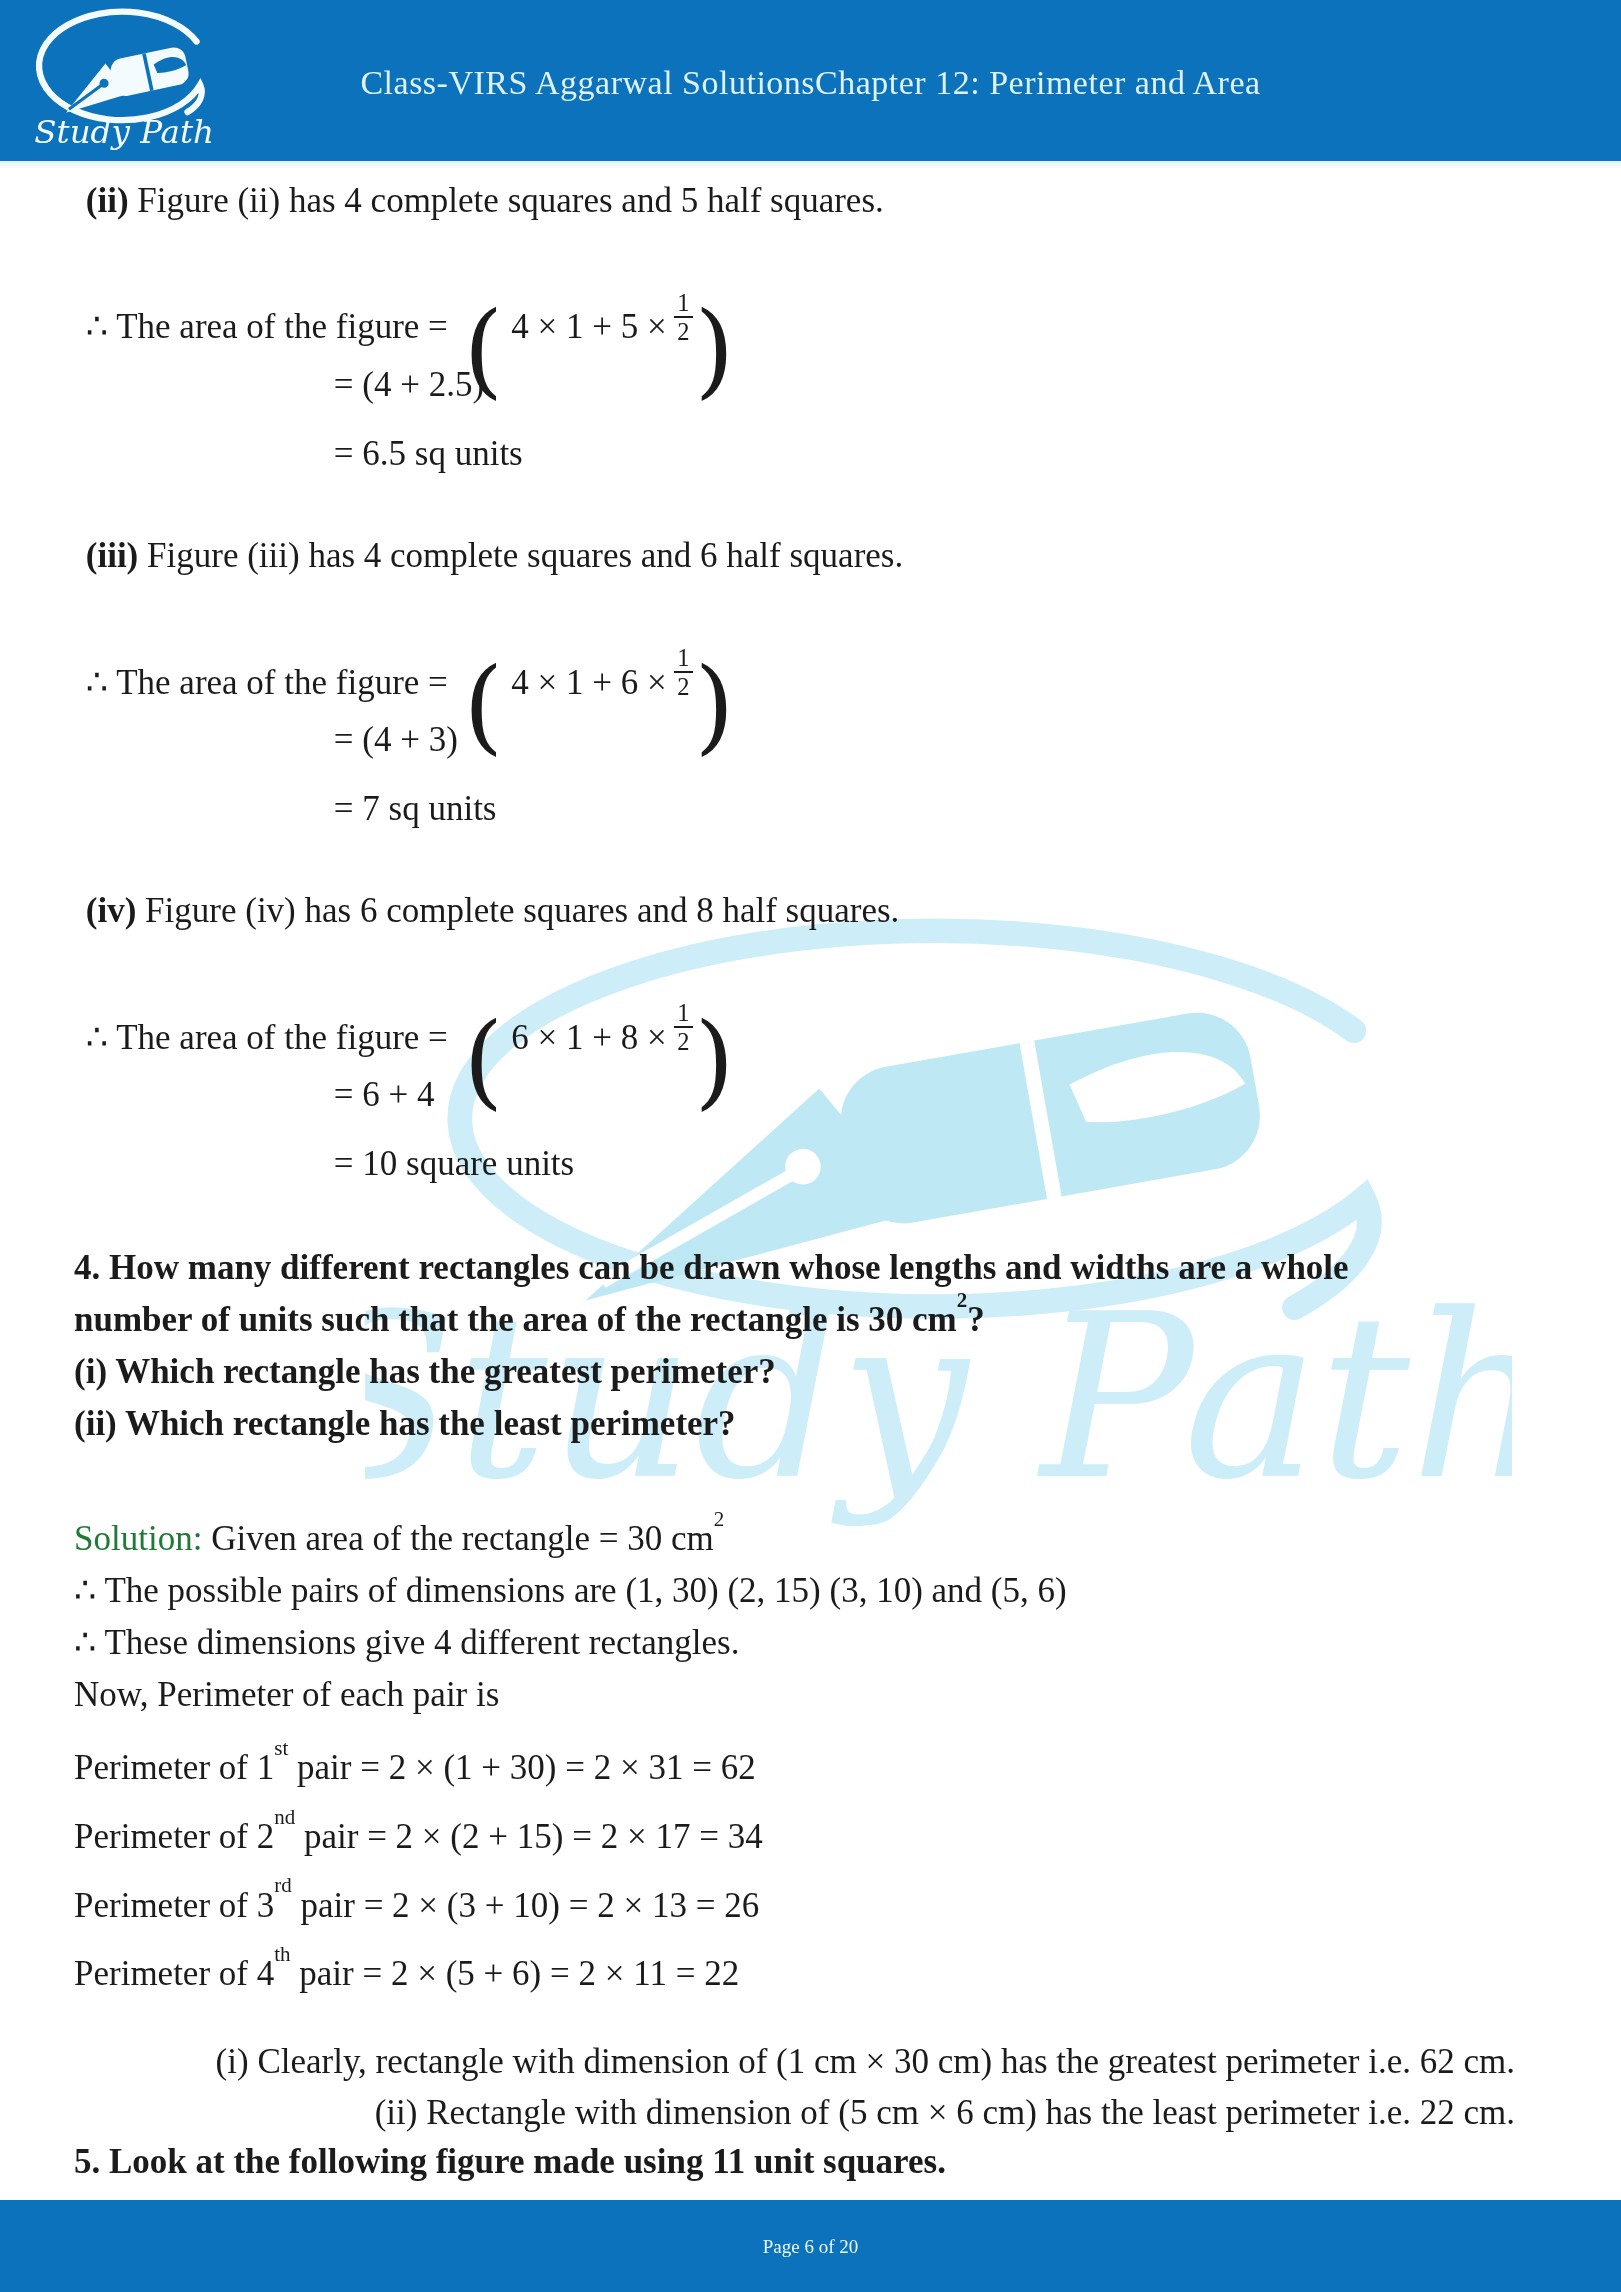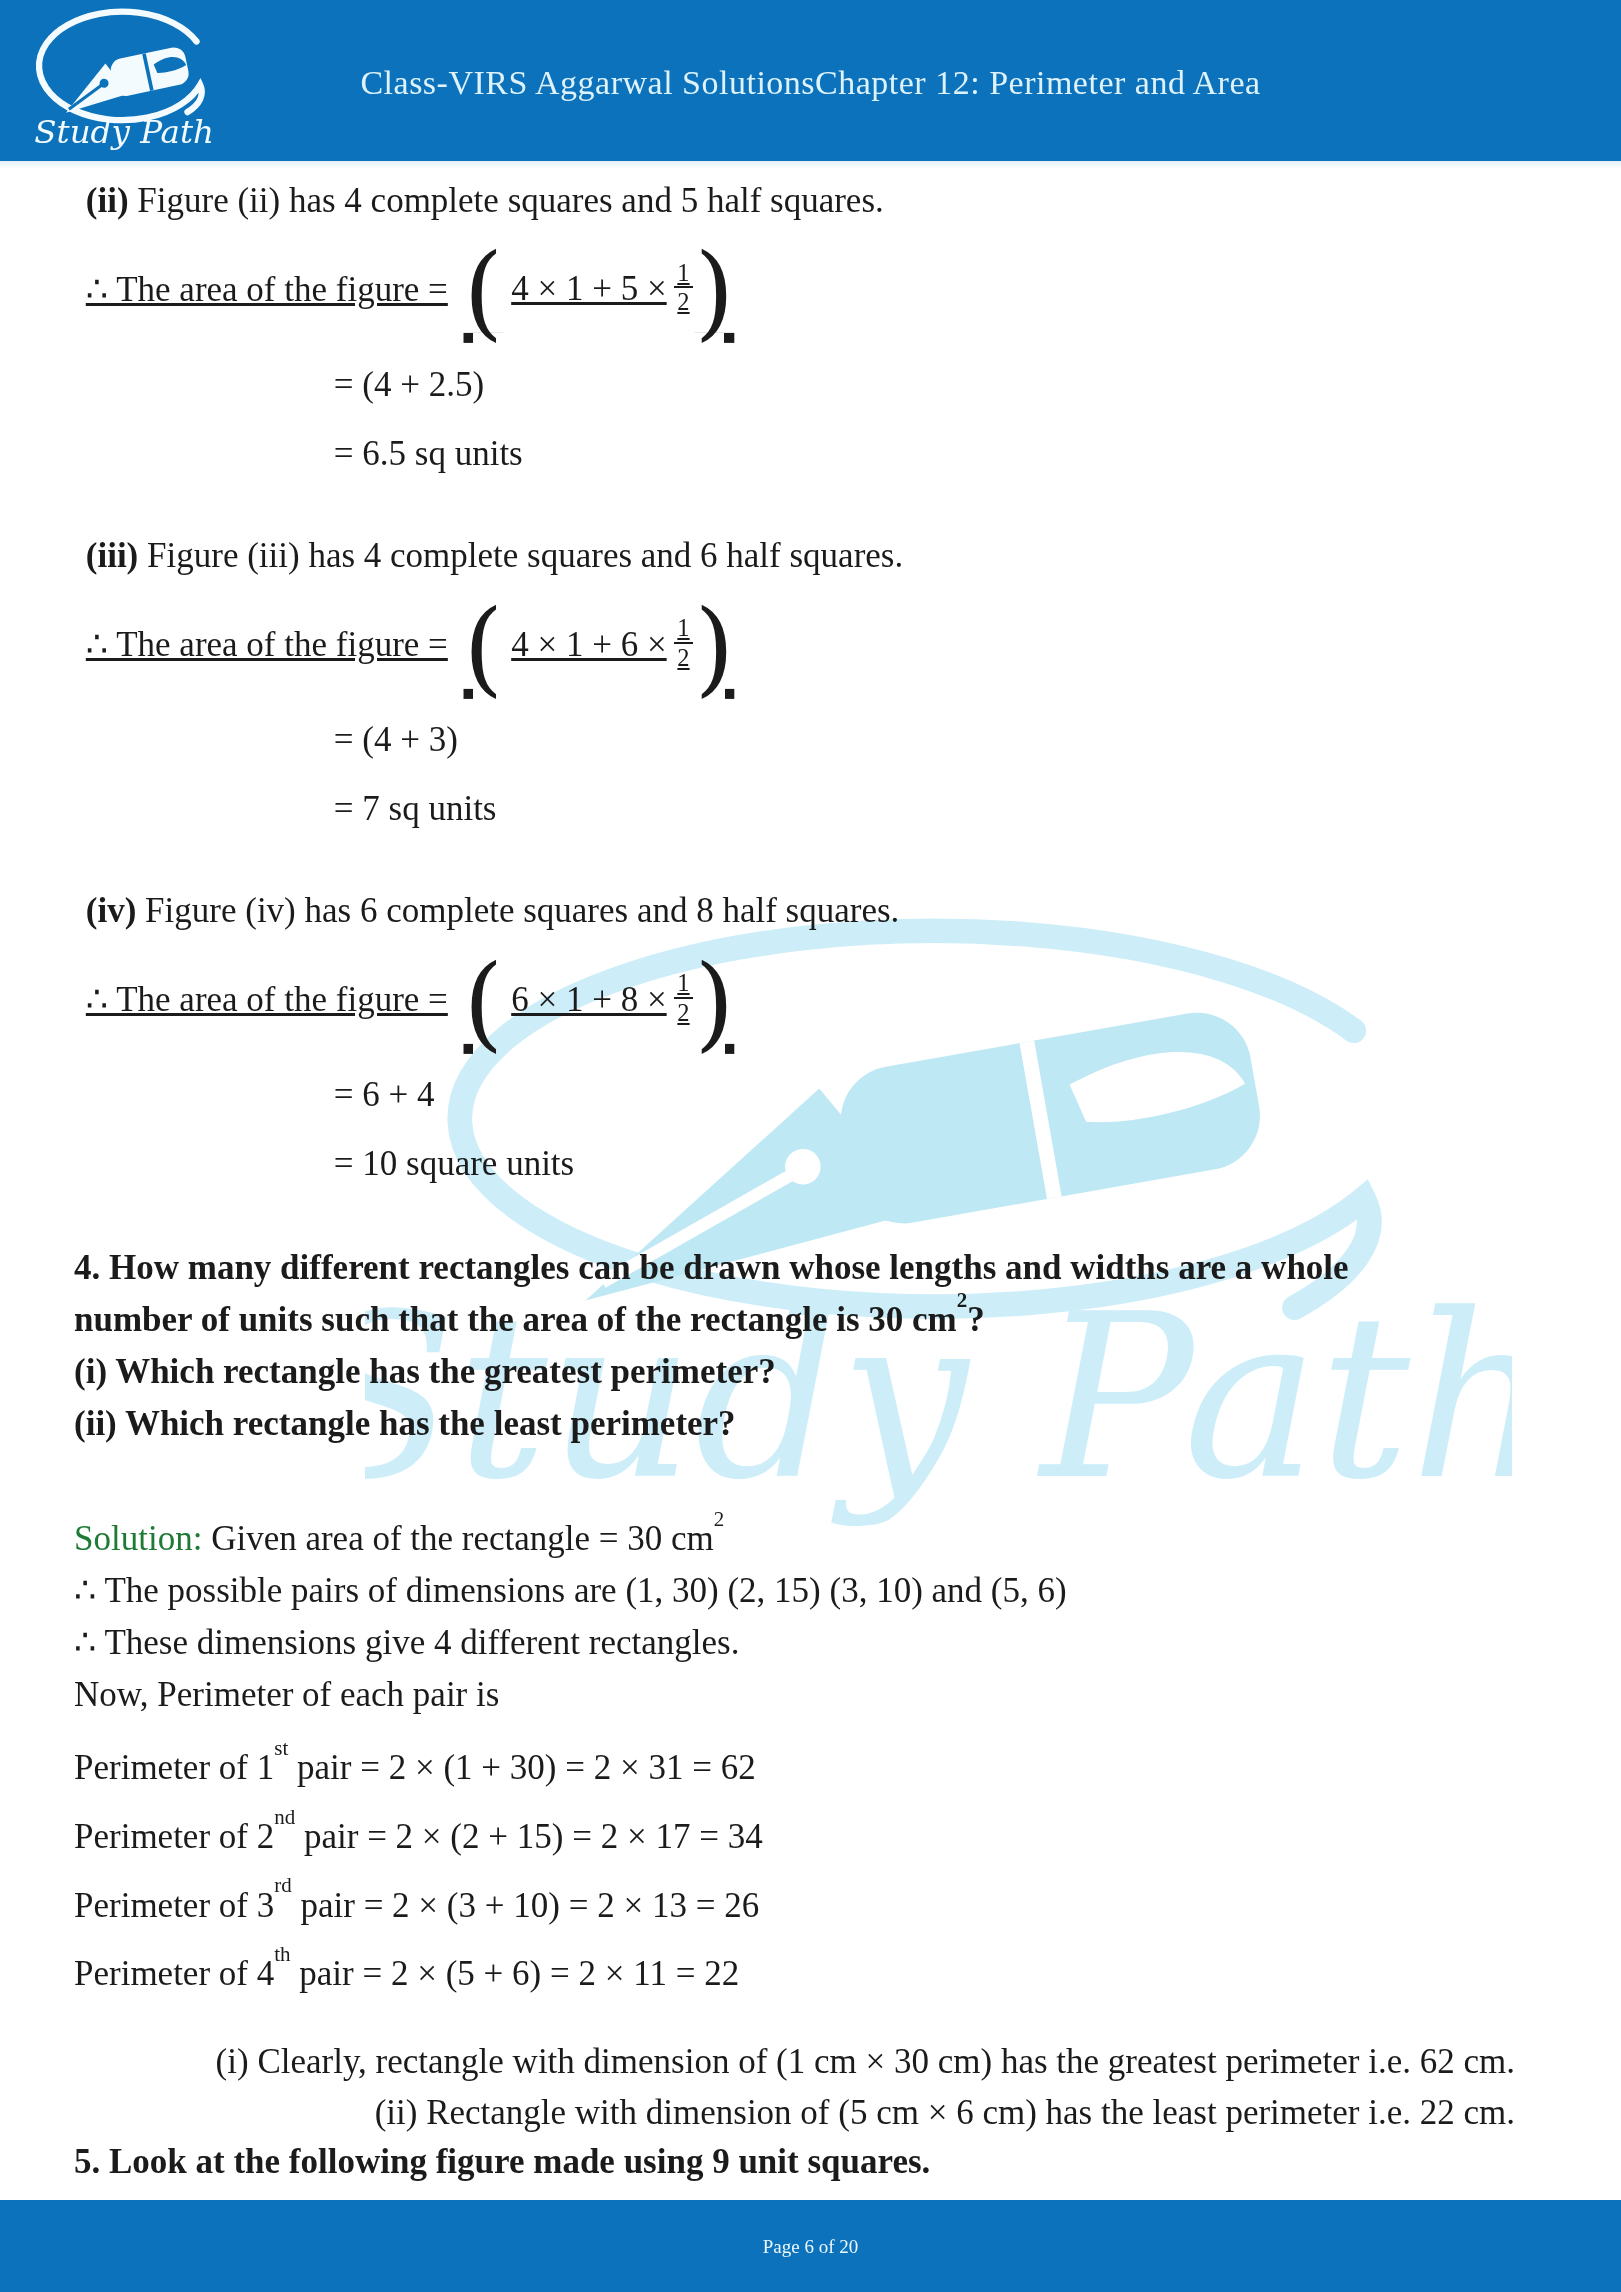--- a/index.html
+++ b/index.html
@@ -46,21 +46,21 @@
     position:absolute; top:161px; left:0; right:0; bottom:93px; z-index:1;
     padding:15.7px 63px 0 74px; font-size:35px;
   }
   .content p{ margin:0; }
   .b{ font-weight:bold; }
   .green{ color:var(--solution-green); font-weight:normal; }
   sup.s{ font-size:0.6em; position:relative; top:-0.55em; line-height:0; }
   
   .fig{ margin:0 0 55px 11.8px; }
   .fig-intro{ line-height:47px; }
-  .mathrow{ display:flex; align-items:center; margin:7.8px 0 13.7px 0; min-height:116px;text-decoration:underline; }
+  .mathrow{ display:flex; align-items:flex-end; margin:7.8px 0 13.7px 0; min-height:116px; }
   .lead{ margin-right:13.7px; }
   .bp{
     font-size:102px; line-height:0; font-weight:300; padding:0 2px;
     font-family:"DejaVu Serif","Liberation Serif",serif; transform:translateY(2.9px);
   }
   .expr{ margin:0 7.8px 0 5.9px; }
   .frac{
     display:inline-flex; flex-direction:column; align-items:center;
     font-size:24.5px; line-height:1.12; transform:translateY(-2px);
   }
@@ -194,21 +194,21 @@
         <p><span>Perimeter of 3</span><sup class="s">rd</sup><span> pair = 2 × (3 + 10) = 2 × 13 = 26</span></p>
         <p><span>Perimeter of 4</span><sup class="s">th</sup><span> pair = 2 × (5 + 6) = 2 × 11 = 22</span></p>
       </div>
 
       <div class="answers">
         <p>(i) Clearly, rectangle with dimension of (1 cm × 30 cm) has the greatest perimeter i.e. 62 cm.</p>
         <p>(ii) Rectangle with dimension of (5 cm × 6 cm) has the least perimeter i.e. 22 cm.</p>
       </div>
     </section>
 
-    <p class="q5">5. Look at the following figure made using 9 unit squares.</p>
+    <p class="q5">5. Look at the following figure made using 11 unit squares.</p>
 
   </main>
 
   <footer class="ftr">
     <span>Page 6 of 20</span>
   </footer>
 
 </div>
 
 

